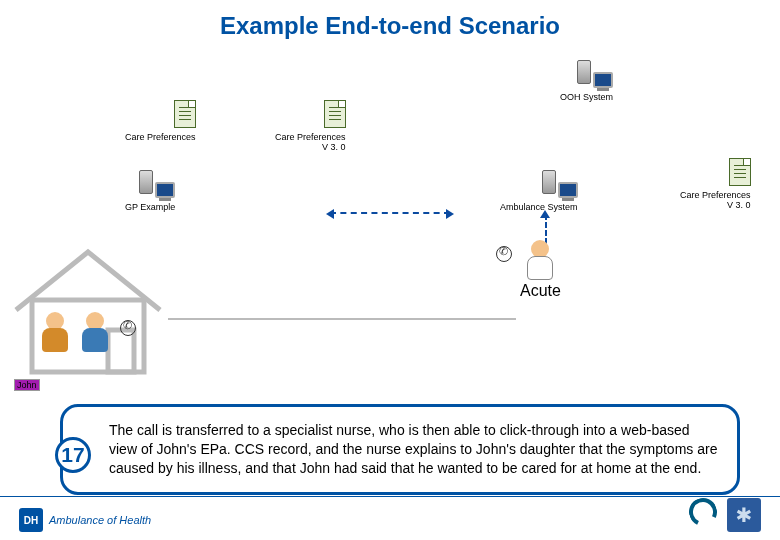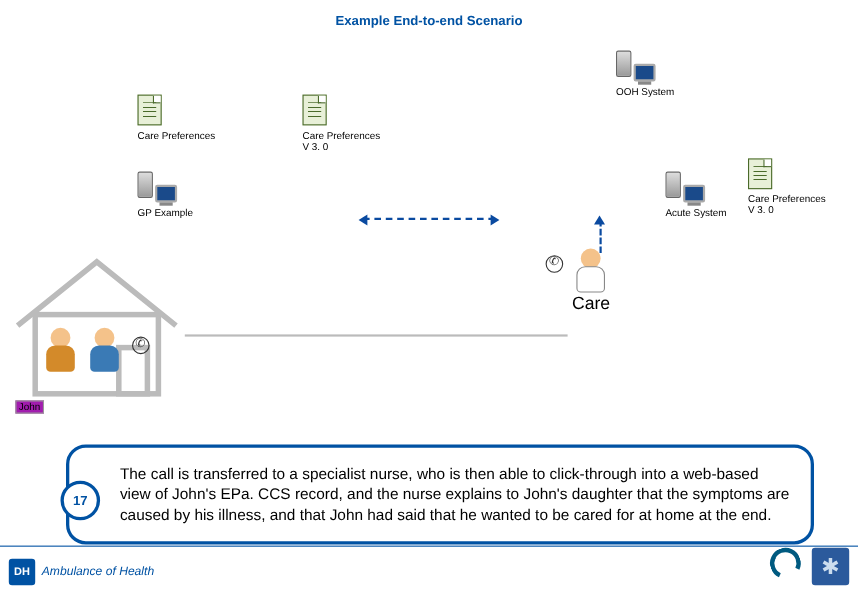--- a/index.html
+++ b/index.html
@@ -1,19 +1,19 @@
 <!DOCTYPE html>
 <html><head>
 <meta charset="utf-8">
 <style>
   * { box-sizing: border-box; margin: 0; padding: 0; }
   body { width: 780px; height: 540px; background: #fff; font-family: Arial, sans-serif; position: relative; }
-  .title { text-align: center; font-size: 12px; font-weight: bold; color: #0052a3; padding-top: 12px; }
+  .title { text-align: center; font-size: 24px; font-weight: bold; color: #0052a3; padding-top: 12px; }
   .canvas { position: relative; width: 100%; height: 380px; }
-  .node { position: absolute; text-align: left; font-size: 9px; }
+  .node { position: absolute; text-align: right; font-size: 9px; }
   .node-label { display: block; margin-top: 2px; }
   .doc-icon { display: inline-block; width: 22px; height: 28px; background: #e8f0d8; border: 1px solid #4a6a2a; position: relative; }
   .doc-icon::before { content:""; position:absolute; top:0; right:0; width:6px; height:6px; background:#fff; border-left:1px solid #4a6a2a; border-bottom:1px solid #4a6a2a; }
   .doc-icon::after { content:""; position:absolute; top:6px; left:4px; right:4px; height:14px; background:repeating-linear-gradient(to bottom,#4a6a2a 0 1px,transparent 1px 4px); }
   .comp-icon { display:inline-block; position:relative; width:36px; height:28px; }
   .comp-icon .tower { position:absolute; left:0; top:0; width:14px; height:24px; background:linear-gradient(#ddd,#999); border:1px solid #666; border-radius:2px; }
   .comp-icon .mon { position:absolute; right:0; bottom:0; width:20px; height:16px; background:#1a4a8a; border:2px solid #aaa; border-radius:2px; }
   .comp-icon .base { position:absolute; right:4px; bottom:-3px; width:12px; height:3px; background:#888; }
   .house { position:absolute; left:8px; top:200px; width:160px; height:140px; }
   .house svg { width:100%; height:100%; }
@@ -22,22 +22,22 @@
   .person-body { width:26px; height:24px; border-radius:8px 8px 4px 4px; margin:-2px auto 0; }
   .phone-icon { display:inline-block; width:16px; height:16px; border:1.5px solid #333; border-radius:50%; position:relative; }
   .phone-icon::after { content:"✆"; position:absolute; top:-2px; left:2px; font-size:11px; color:#333; }
   .nurse { position:absolute; left:520px; top:200px; }
   .nurse .person-head { background:#f4c28a; }
   .nurse .person-body { background:#fff; border:1px solid #888; }
   .connector { position:absolute; border-top:2px dashed #0a4aa0; }
   .arrow-r::after { content:""; position:absolute; right:-4px; top:-5px; border-left:8px solid #0a4aa0; border-top:5px solid transparent; border-bottom:5px solid transparent; }
   .arrow-l::before { content:""; position:absolute; left:-4px; top:-5px; border-right:8px solid #0a4aa0; border-top:5px solid transparent; border-bottom:5px solid transparent; }
   .callout { position:absolute; left:60px; top:404px; width:680px; border:3px solid #0052a3; border-radius:18px; padding:14px 16px 14px 46px; font-size:14px; line-height:1.35; }
-  .callout-num { position:absolute; left:-8px; top:30px; width:36px; height:36px; border:3px solid #0052a3; border-radius:50%; background:#fff; color:#0052a3; font-weight:bold; font-size:12px; display:flex; align-items:center; justify-content:center; }
-  .footer { position:absolute; bottom:4px; left:0; right:0; height:40px; display:flex; justify-content:space-between; align-items:flex-end; padding:0 8px 4px; border-top:1px solid #0052a3; }
+  .callout-num { position:absolute; left:-8px; top:30px; width:36px; height:36px; border:3px solid #0052a3; border-radius:50%; background:#fff; color:#0052a3; font-weight:bold; font-size:21px; display:flex; align-items:center; justify-content:center; }
+  .footer { position:absolute; bottom:4px; left:0; right:0; height:40px; display:flex; justify-content:space-between; align-items:flex-end; padding:0 19px 4px; border-top:1px solid #0052a3; }
   .dh-logo { display:flex; align-items:center; gap:6px; font-size:11px; color:#0052a3; font-style:italic; }
   .dh-badge { width:24px; height:24px; background:#0052a3; border-radius:3px; color:#fff; font-size:10px; display:flex; align-items:center; justify-content:center; font-style:normal; font-weight:bold; }
   .right-logos { display:flex; gap:10px; }
   .q-logo { width:28px; height:28px; border:4px solid #005a80; border-radius:50%; border-bottom-color:transparent; transform:rotate(-20deg); position:relative; }
   .snow { width:34px; height:34px; background:#2b5a9c; border-radius:3px; position:relative; display:flex; align-items:center; justify-content:center; color:#cde; font-size:20px; }
   .label-caption { font-size:9px; margin-top:2px; border:1px solid #999; padding:0 2px; display:inline-block; background:#a21caf; }
 </style>
 </head>
 <body>
 
@@ -61,25 +61,25 @@
 V 3. 0</span>
   </div>
 
   <div class="node" style="left:125px; top:130px;">
     <span class="comp-icon"><span class="tower"></span><span class="mon"></span><span class="base"></span></span>
     <span class="node-label">GP Example</span>
   </div>
 
 
 
+  <div class="node" style="left:500px; top:130px;">
+    <span class="comp-icon"><span class="tower"></span><span class="mon"></span><span class="base"></span></span>
+    <span class="node-label">Ambulance System</span>
+  </div>
 
-  <div class="node" style="left:605px; top:130px;">
-    <span class="comp-icon"><span class="tower"></span><span class="mon"></span><span class="base"></span></span>
-    <span class="node-label">Acute System</span>
-  </div>
 
   <div class="node" style="left:680px; top:118px;">
     <span class="doc-icon"></span>
     <span class="node-label" style="white-space:pre;">Care Preferences
 V 3. 0</span>
   </div>
 
   <div class="connector arrow-r arrow-l" style="left:330px; top:172px; width:120px;"></div>
   <div class="connector" style="left:545px; top:200px; width:2px; height:0; border-top:none;"></div>
 
@@ -107,21 +107,21 @@
   <div style="position:absolute; left:14px; top:334px;">
     <span class="label-caption">John</span>
   </div>
 
   <div class="connector" style="left:168px; top:278px; width:348px; border-top:2px solid #bbb;"></div>
 
   <div class="nurse person">
     <span class="phone-icon" style="position:absolute; left:-24px; top:6px;"></span>
     <div class="person-head"></div>
     <div class="person-body"></div>
-    <span class="node-label">Care</span>
+    <span class="node-label">Acute</span>
   </div>
 
 </div>
 
 <div class="callout">
   <div class="callout-num">17</div>
   <div>The call is transferred to a specialist nurse, who is then able to click-through into a web-based view of John's EPa. CCS record, and the nurse explains to John's daughter that the symptoms are caused by his illness, and that John had said that he wanted to be cared for at home at the end.</div>
 </div>
 
 <div class="footer">

